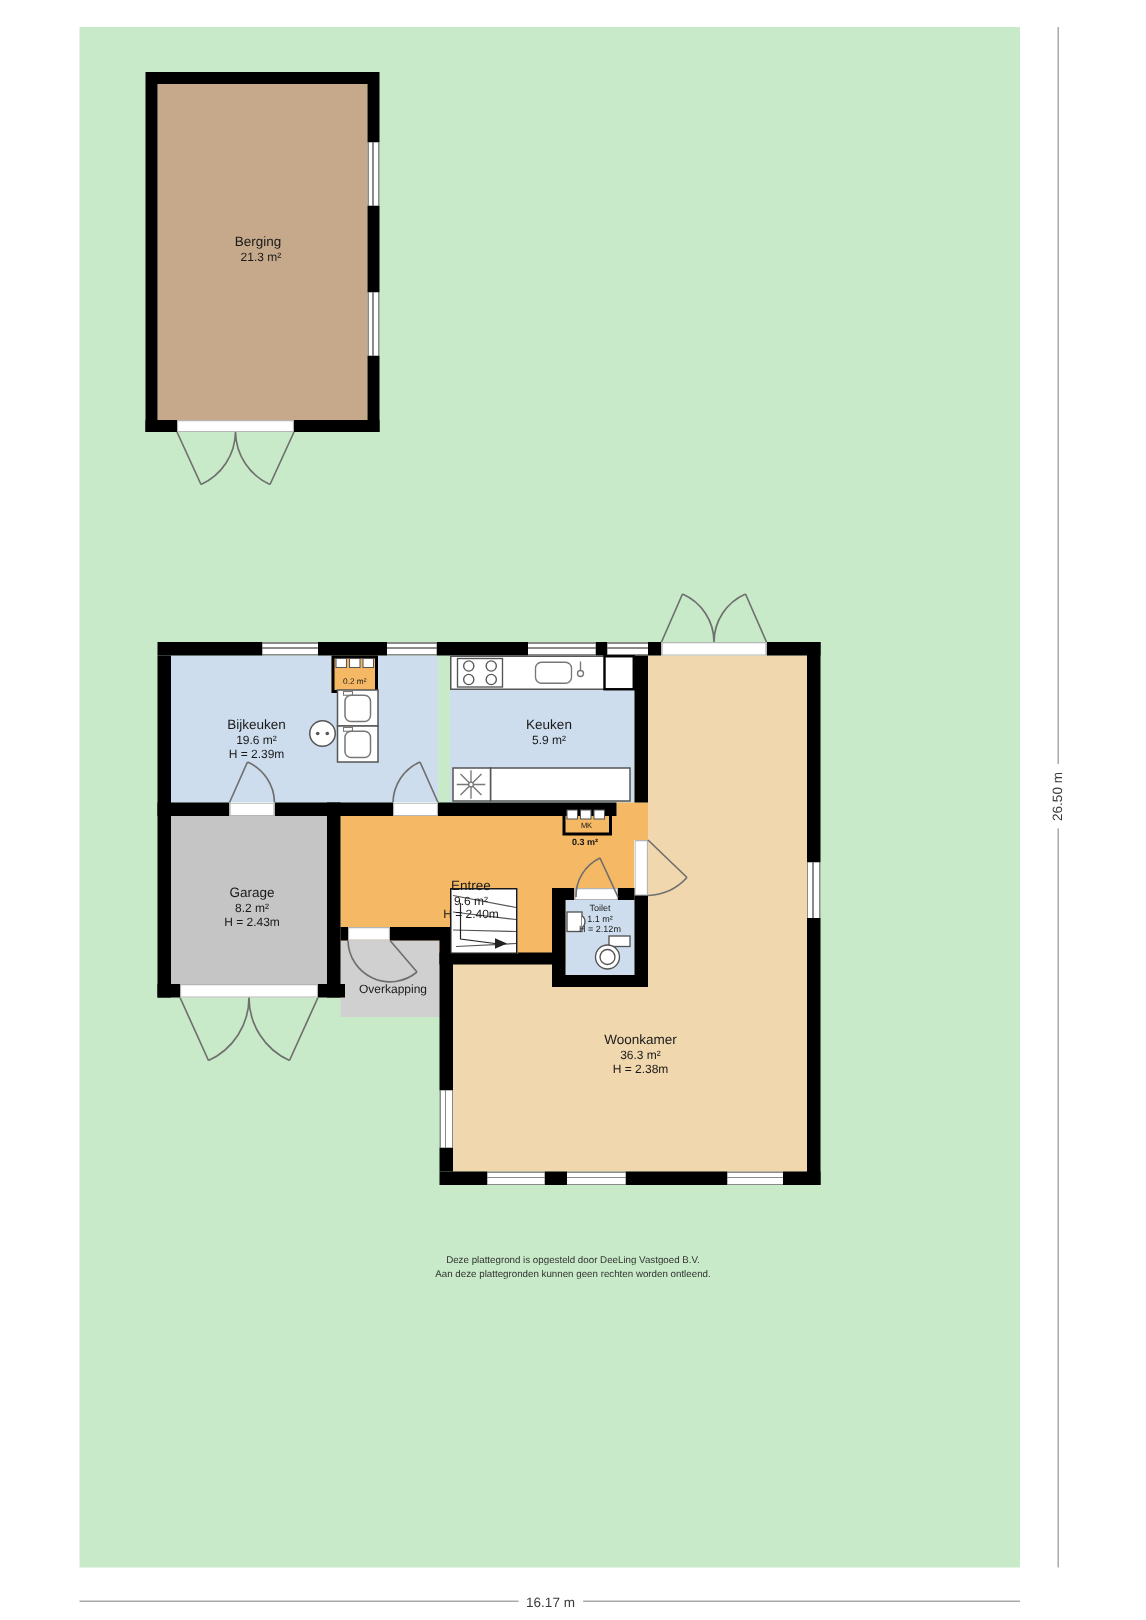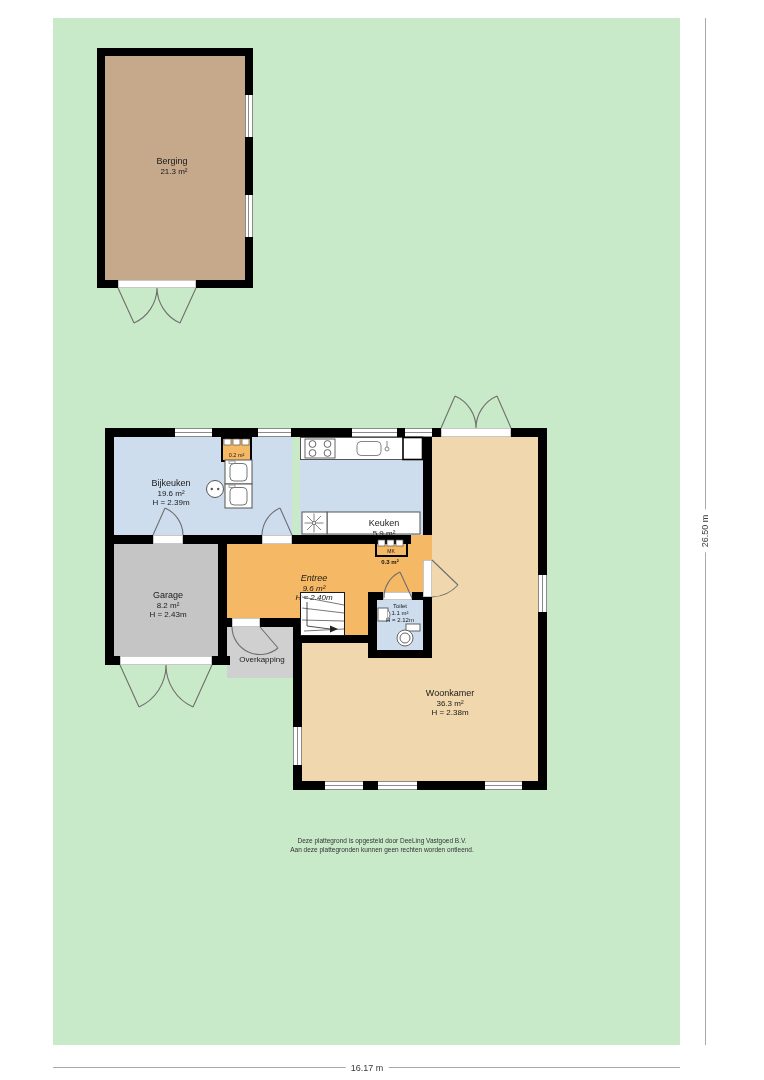--- a/index.html
+++ b/index.html
@@ -217,44 +217,44 @@
     <span>Berging</span>
     <span class="sub">21.3 m²</span>
   </div>
 
   <div class="lbl" style="left:171px;top:493px;">
     <span>Bijkeuken</span>
     <span class="sub">19.6 m²</span>
     <span class="sub">H = 2.39m</span>
   </div>
 
-  <div class="lbl" style="left:384px;top:488px;margin-top:40px;">
+  <div class="lbl" style="left:366px;top:488px;">
     <span>Keuken</span>
     <span class="sub">5.9 m²</span>
   </div>
 
   <div class="lbl" style="left:168px;top:605px;">
     <span>Garage</span>
     <span class="sub">8.2 m²</span>
     <span class="sub">H = 2.43m</span>
   </div>
 
-  <div class="lbl" style="left:314px;top:588px;font-style:italic;">
+  <div class="lbl" style="left:314px;top:600px;">
     <span>Entree</span>
     <span class="sub">9.6 m²</span>
     <span class="sub">H = 2.40m</span>
   </div>
 
   <div class="lbl tiny" style="left:400px;top:614px;">
     <span>Toilet</span>
     <span class="sub">1.1 m²</span>
     <span class="sub">H = 2.12m</span>
   </div>
 
-  <div class="lbl" style="left:427px;top:703px;margin-left:23px;">
+  <div class="lbl" style="left:427px;top:703px;">
     <span>Woonkamer</span>
     <span class="sub">36.3 m²</span>
     <span class="sub">H = 2.38m</span>
   </div>
 
   <div class="lbl" style="left:262px;top:660px;font-size:8px;">
     <span>Overkapping</span>
   </div>
 
   <span class="closet-lbl" style="left:236.5px;top:455px;">0.2 m²</span>

